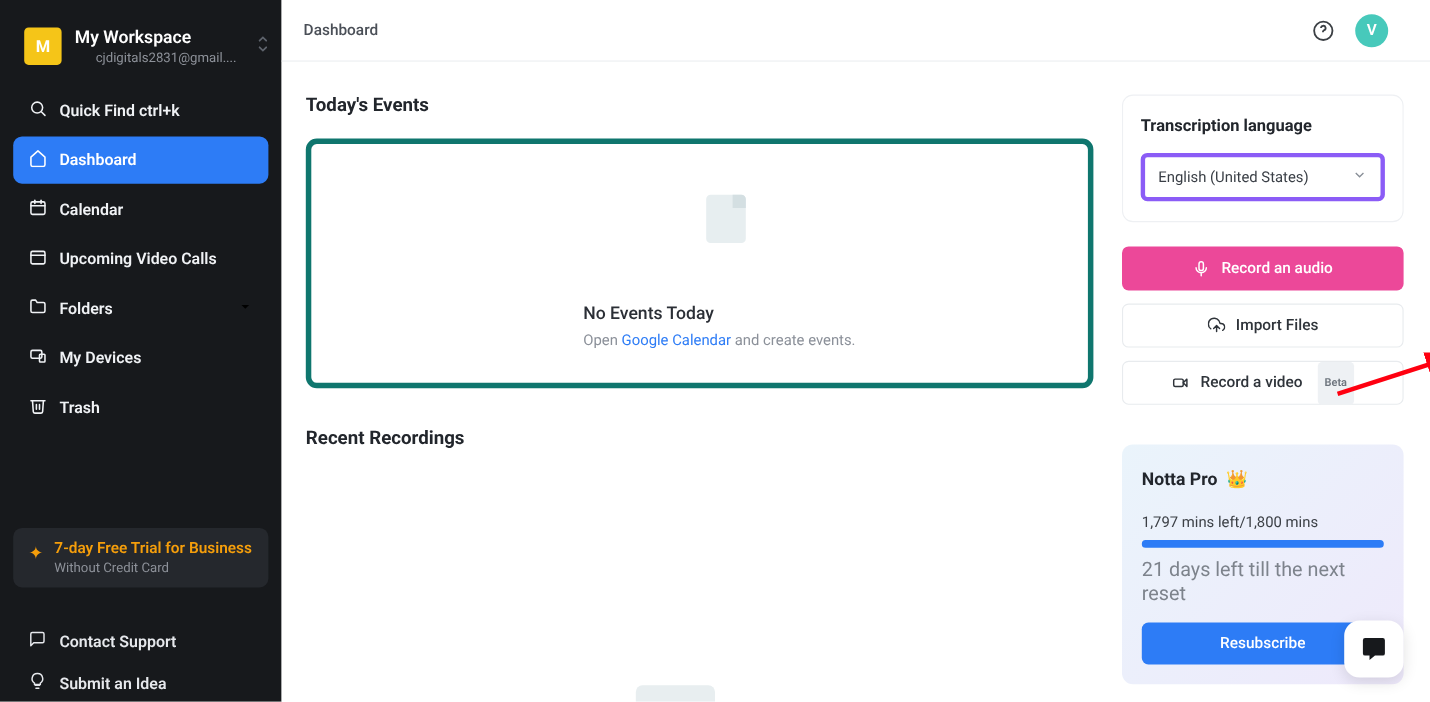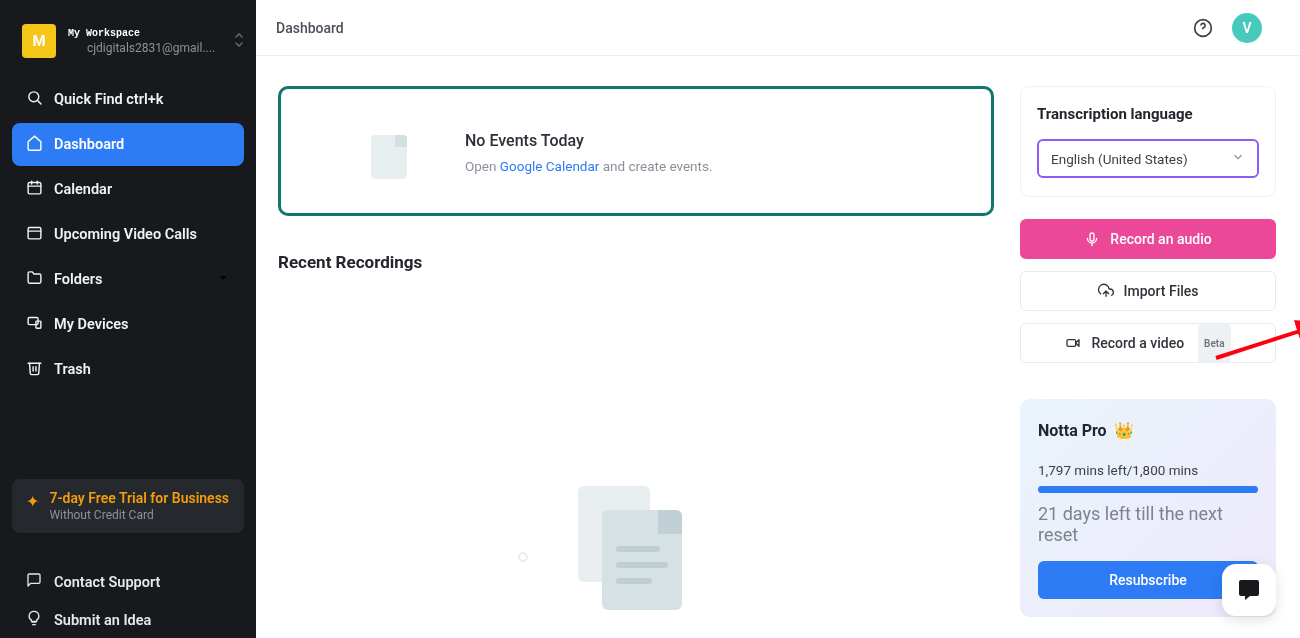--- a/index.html
+++ b/index.html
@@ -4,21 +4,21 @@
 <style>
   * { box-sizing: border-box; margin: 0; padding: 0; font-family: -apple-system, BlinkMacSystemFont, "Segoe UI", Roboto, Arial, sans-serif; }
   html, body { width: 1300px; height: 638px; overflow: hidden; background:#fff; }
   .app { display:flex; width:100%; height:100%; }
 
   
   .sidebar { width:256px; background:#17191c; color:#fff; display:flex; flex-direction:column; }
   .workspace { display:flex; align-items:center; padding:24px 12px 20px 22px; }
   .workspace .avatar { width:34px; height:34px; border-radius:4px; background:#f5c518; color:#fff; font-weight:700; font-size:15px; display:flex; align-items:center; justify-content:center; margin-right:12px; }
   .workspace .info { flex:1; }
-  .workspace .name { font-size:10px; font-weight:600;font-family:Liberation Mono, monospace; }
+  .workspace .name { font-size:16px; font-weight:600; }
   .workspace .email { font-size:12px; color:#8d9199; margin-top:2px;text-align:center; }
   .workspace .chev { color:#5e636c; font-size:14px; }
 
   .nav { padding: 0 12px; }
   .nav-item { display:flex; align-items:center; gap:11px; padding:11px 14px; border-radius:8px; font-size:14.5px; color:#f0f2f5; cursor:pointer; margin-bottom:2px; font-weight:600; }
   .nav-item.active { background:#2d7cf6; color:#fff; }
   .nav-item .tail { margin-left:auto; display:flex; gap:8px; color:#c8ccd3; font-size:15px; }
 
   .trial-card { margin: 86px 12px 0 12px; background:#25282d; border-radius:8px; padding:11px 14px; display:flex; gap:10px; }
   .trial-card .spark { color:#f59e0b; margin-top:2px; }
@@ -37,41 +37,41 @@
   .topbar .spacer { flex:1; }
   .topbar .help { width:22px; height:22px; color:#3c4045; display:flex; align-items:center; justify-content:center; margin-right:18px; }
   .topbar .user { width:30px; height:30px; border-radius:50%; background:#47c9bb; color:#fff; font-weight:600; font-size:14px; display:flex; align-items:center; justify-content:center; }
 
   .body { display:flex; padding:30px 24px 0 22px; gap:26px; height:calc(100% - 56px); overflow:hidden; }
   .col-main { flex:1; min-width:0; }
   .col-side { width:256px; }
 
   .sect-title { font-size:17px; font-weight:700; color:#22262c; margin-bottom:20px; }
 
-  .events-card { border:3px solid #0f766e; border-radius:10px; display:flex; gap:50px; align-items:center; padding:32px 34px 30px 70px; margin-bottom:36px; }
+  .events-card { border:5px solid #0f766e; border-radius:10px; display:flex; gap:50px; align-items:center; padding:32px 34px 30px 70px; margin-bottom:36px;flex-direction:column; }
   .events-card .illus { width:64px; height:62px; position:relative; }
   .events-card .illus .sheet { position:absolute; left:20px; top:14px; width:36px; height:44px; background:#e7eef0; border-radius:4px; }
   .events-card .illus .sheet::after{content:""; position:absolute; right:0; top:0; width:12px; height:12px; background:#d4dfe2; border-top-right-radius:4px;}
   .events-card .ttl { font-size:16px; color:#2b2f36; font-weight:500; margin-bottom:8px; }
   .events-card .sub { font-size:13.5px; color:#8b9099; }
   .events-card .sub a { color:#2d7cf6; text-decoration:none; }
 
   
   .recordings-empty { display:flex; justify-content:center; padding-top:170px; }
   .recordings-empty .doc { position:relative; width:140px; height:140px; }
   .recordings-empty .back { position:absolute; left:12px; top:24px; width:72px; height:96px; background:#e8eef0; border-radius:6px; }
   .recordings-empty .front { position:absolute; left:36px; top:48px; width:80px; height:100px; background:#d6e1e4; border-radius:6px; }
   .recordings-empty .front::after{content:""; position:absolute; right:0; top:0; width:24px; height:24px; background:#c1d0d4; border-top-right-radius:6px;}
   .recordings-empty .line { position:absolute; background:#bfced2; height:6px; border-radius:3px; }
   .recordings-empty .nodot{position:absolute; left:-48px; top:90px; width:10px; height:10px; border:2px solid #e8eef0; border-radius:50%;}
 
   
   .panel { border:1px solid #eef0f3; border-radius:10px; padding:18px 16px 18px 16px; margin-bottom:22px; }
   .panel .label { font-size:15px; font-weight:700; color:#22262c; }
-  .lang-select { margin-top:16px; border:2px solid #8b5cf6; border-radius:6px; padding:9px 12px; font-size:13.5px; color:#3a3f46; display:flex; justify-content:space-between; align-items:center; }
+  .lang-select { margin-top:16px; border:4px solid #8b5cf6; border-radius:6px; padding:9px 12px; font-size:13.5px; color:#3a3f46; display:flex; justify-content:space-between; align-items:center; }
   .lang-select .cd { color:#888e97; }
 
   .action-btn { width:100%; height:40px; border-radius:6px; display:flex; align-items:center; justify-content:center; gap:10px; font-size:14px; margin-bottom:12px; border:1px solid #e8ebee; background:#fff; color:#2f343a; cursor:pointer; font-weight:500;}
   .action-btn.primary { background:#ec4899; color:#fff; border:none; }
   .action-btn .ic { display:inline-flex; }
   .badge-beta { background:#eef1f4; color:#6e757e; font-size:10px; padding:14px 6px; border-radius:4px; margin-left:4px; font-weight:600;}
   .arrow-wrap { position:absolute; left:950px; top:310px; pointer-events:none; }
 
   
   .pro-card { border-radius:10px; padding:22px 18px 18px 18px; background:linear-gradient(135deg,#eaf4fb 0%, #eee9fb 100%); }
@@ -214,20 +214,21 @@
             <path d="M9.5 9a2.5 2.5 0 1 1 3.5 2.3c-.9.4-1.5 1-1.5 2.2"></path>
             <line x1="12" y1="17" x2="12" y2="17.01"></line>
           </svg>
       </span>
       <span class="user">V</span>
     </div>
 
     <div class="body">
 
       <div class="col-main">
+        <div class="sect-title">Today's Events</div>
 
         <div class="events-card">
           <div class="illus">
             <div class="sheet"></div>
           </div>
           <div>
             <div class="ttl">No Events Today</div>
             <div class="sub"><span>Open </span><a href="#">Google Calendar</a><span> and create events.</span></div>
           </div>
         </div>

